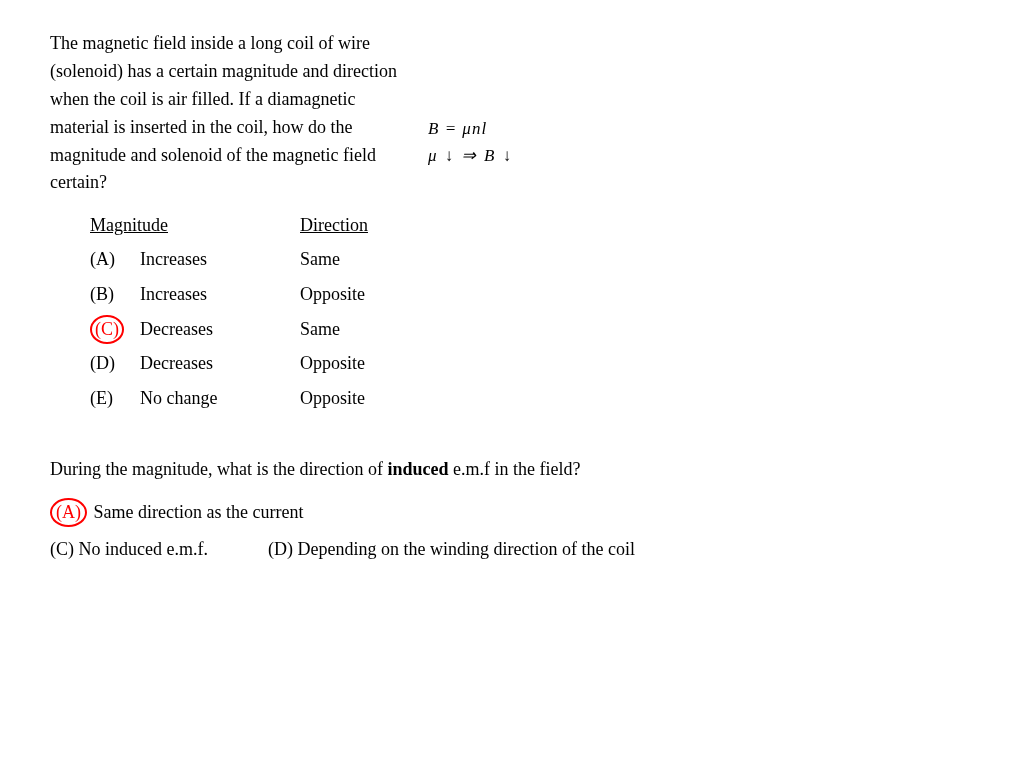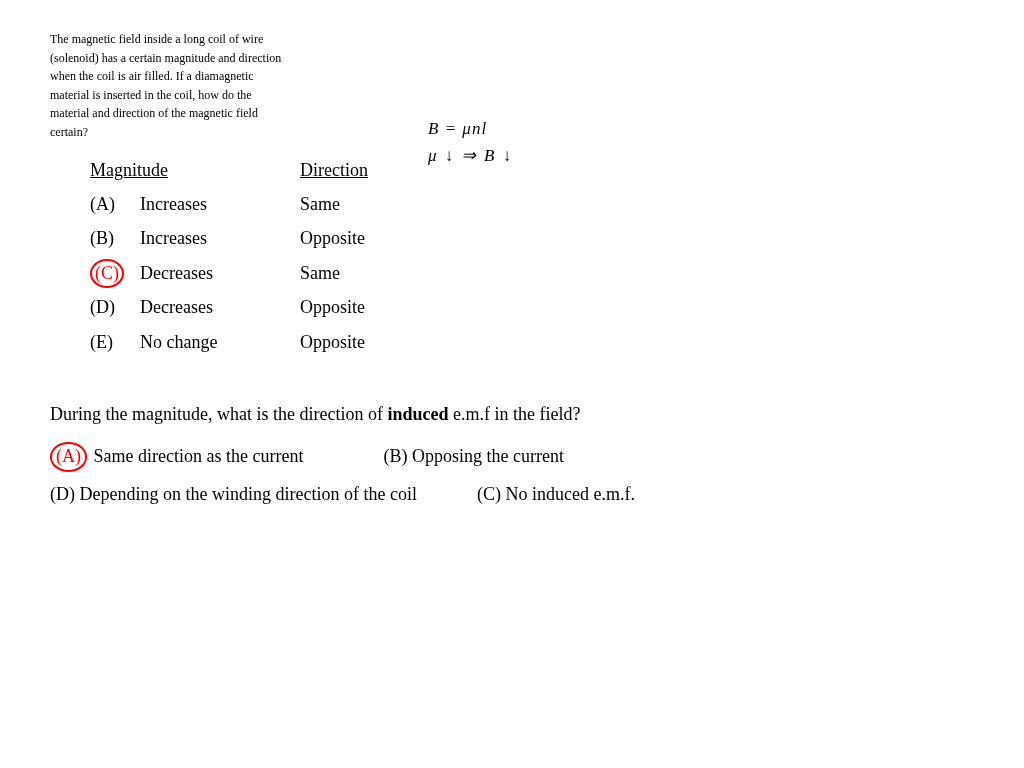--- a/index.html
+++ b/index.html
@@ -7,21 +7,21 @@
       background: #fff;
       font-family: 'Times New Roman', Times, serif;
       font-size: 18px;
       color: #000;
       width: 1024px;
       height: 768px;
       overflow: hidden;
       padding: 30px 50px;
     }
     .question-text {
-      font-size: 12px;
+      font-size: 18px;
       line-height: 1.55;
       max-width: 660px;
       margin-bottom: 8px;
       position: relative;
     }
     .formula-area {
       position: absolute;
       top: 115px;
       left: 428px;
       font-size: 17px;
@@ -116,21 +116,21 @@
 </head>
 <body>
 
 <div>
 
   <div class="question-text">
     <span>The magnetic field inside a long coil of wire</span><br>
     <span>(solenoid) has a certain magnitude and direction</span><br>
     <span>when the coil is air filled. If a diamagnetic</span><br>
     <span>material is inserted in the coil, how do the</span><br>
-    <span>material and direction of the magnetic field</span><br>
+    <span>magnitude and solenoid of the magnetic field</span><br>
     <span>certain?</span>
   </div>
 
   <div class="formula-area">
     <div class="formula-line1">B = μnl</div>
     <div class="formula-line2">μ ↓  ⇒  B ↓</div>
   </div>
 
   <div class="table-section">
     <div class="table-header">
@@ -172,29 +172,25 @@
   </div>
 
   <div class="second-question">
     <span>During the magnitude, what is the direction of </span><span class="bold-word">induced</span><span> e.m.f in the field?</span>
 
     <div class="answer-options-row1">
       <div>
         <span class="circled-a">(A)</span>
         <span>Same direction as the current</span>
       </div>
-      <div>
-        <span>(B) </span>
-        <span>Opposing the current</span>
-      </div>
     </div>
 
     <div class="answer-options-row2">
       <div>
-        <span>(D) Depending on the winding direction of the coil</span>
+        <span>(C) No induced e.m.f.</span>
       </div>
       <div>
-        <span>(C) No induced e.m.f.</span>
+        <span>(D) Depending on the winding direction of the coil</span>
       </div>
     </div>
   </div>
 
 </div>
 
 </body></html>

